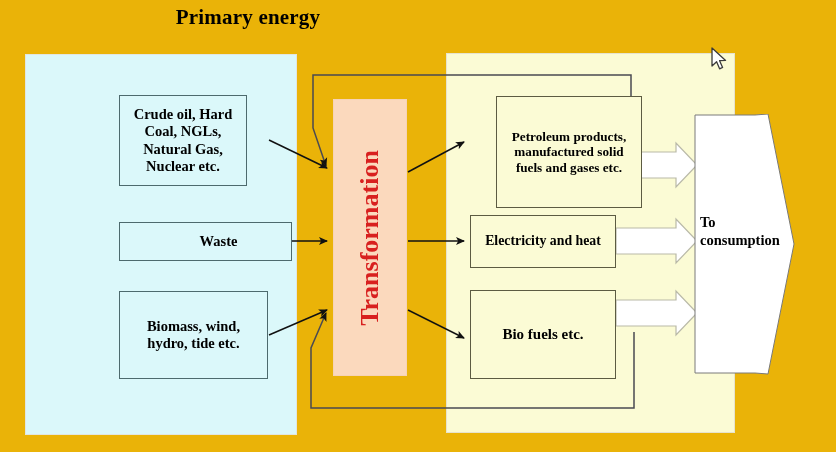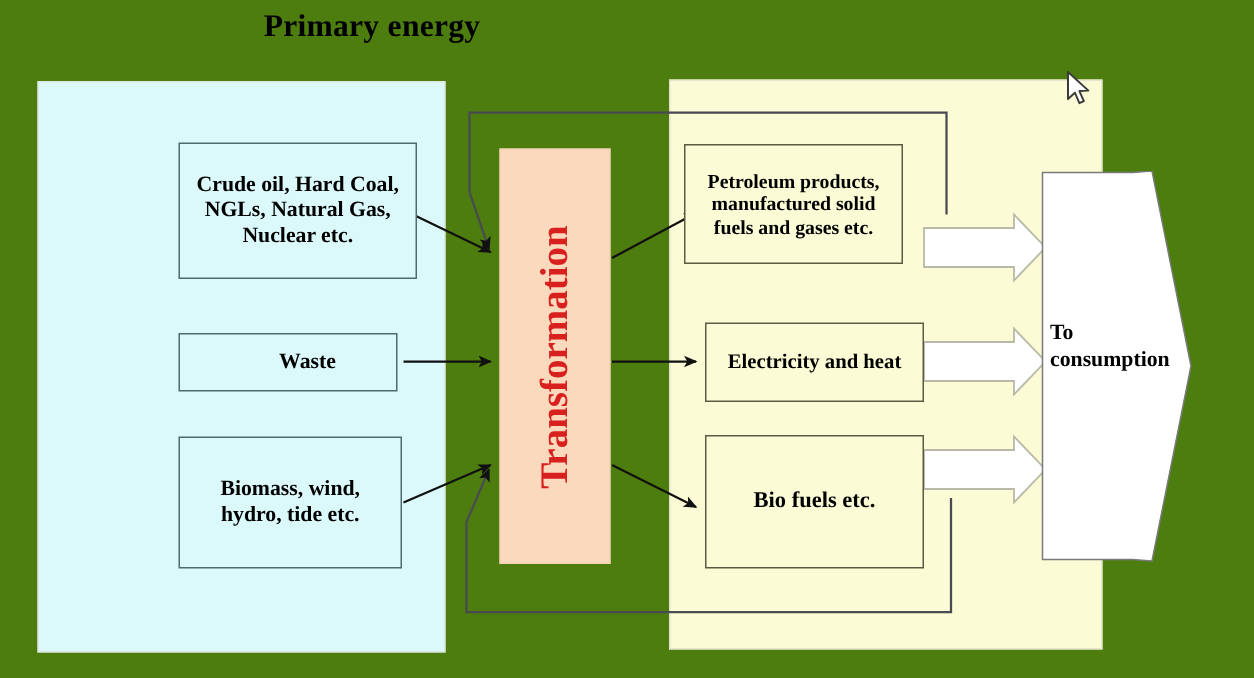--- a/index.html
+++ b/index.html
@@ -1,43 +1,43 @@
 <!DOCTYPE html>
 <html><head>
 <meta charset="utf-8">
 <style>
   html,body{margin:0;padding:0;background:#ffffff;}
   body{width:836px;height:452px;overflow:hidden;
        font-family:"Liberation Serif","DejaVu Serif",serif;}
-  #stage{position:relative;width:836px;height:452px;background:#4d7c0f;}
+  #stage{position:relative;width:836px;height:452px;background:#eab308;}
 
   .title{
     position:absolute;font-weight:bold;font-size:21px;color:#000;
     letter-spacing:.2px;white-space:nowrap;text-align:center;
   }
   #title-primary{left:98px;top:5px;width:300px;}
   #title-secondary{left:440px;top:5px;width:300px;}
 
   .panel{position:absolute;}
   #panel-primary{left:25px;top:54px;width:272px;height:381px;
       background:#dbf8fa;border:1px solid #e2e6e0;box-sizing:border-box;}
   #panel-secondary{left:446px;top:53px;width:289px;height:380px;
       background:#fbfbd5;border:1px solid #e6e3cf;box-sizing:border-box;}
 
   .nbox{position:absolute;box-sizing:border-box;display:flex;
         align-items:center;justify-content:center;text-align:center;
         font-weight:bold;font-size:14.5px;line-height:1.18;color:#000;}
   .nbox-primary{background:#dbf8fa;border:1.4px solid #4d6a6d;}
   .nbox-secondary{background:#fbfbd5;border:1.4px solid #5c5b42;}
 
-  #box-fossil{left:119px;top:95px;width:159px;height:91px;padding:2px 6px;}
-  #box-waste{left:119px;top:222px;width:146px;height:39px;padding-left:26px;}
+  #box-fossil{left:119px;top:95px;width:128px;height:91px;padding:2px 6px;}
+  #box-waste{left:119px;top:222px;width:173px;height:39px;padding-left:26px;}
   #box-biomass{left:119px;top:291px;width:149px;height:88px;padding:8px 6px;}
 
-  #box-petroleum{left:456px;top:96px;width:146px;height:80px;padding:2px 4px;
+  #box-petroleum{left:496px;top:96px;width:146px;height:112px;padding:2px 4px;
                  font-size:13.2px;}
   #box-electricity{left:470px;top:215px;width:146px;height:53px;font-size:13.8px;}
   #box-biofuels{left:470px;top:290px;width:146px;height:89px;font-size:15px;}
 
   #box-transformation{
     position:absolute;left:333px;top:99px;width:74px;height:277px;
     background:#fbd9bd;border:1px solid #f6d3b6;box-sizing:border-box;
     display:flex;align-items:center;justify-content:center;overflow:hidden;
   }
   #label-transformation{

